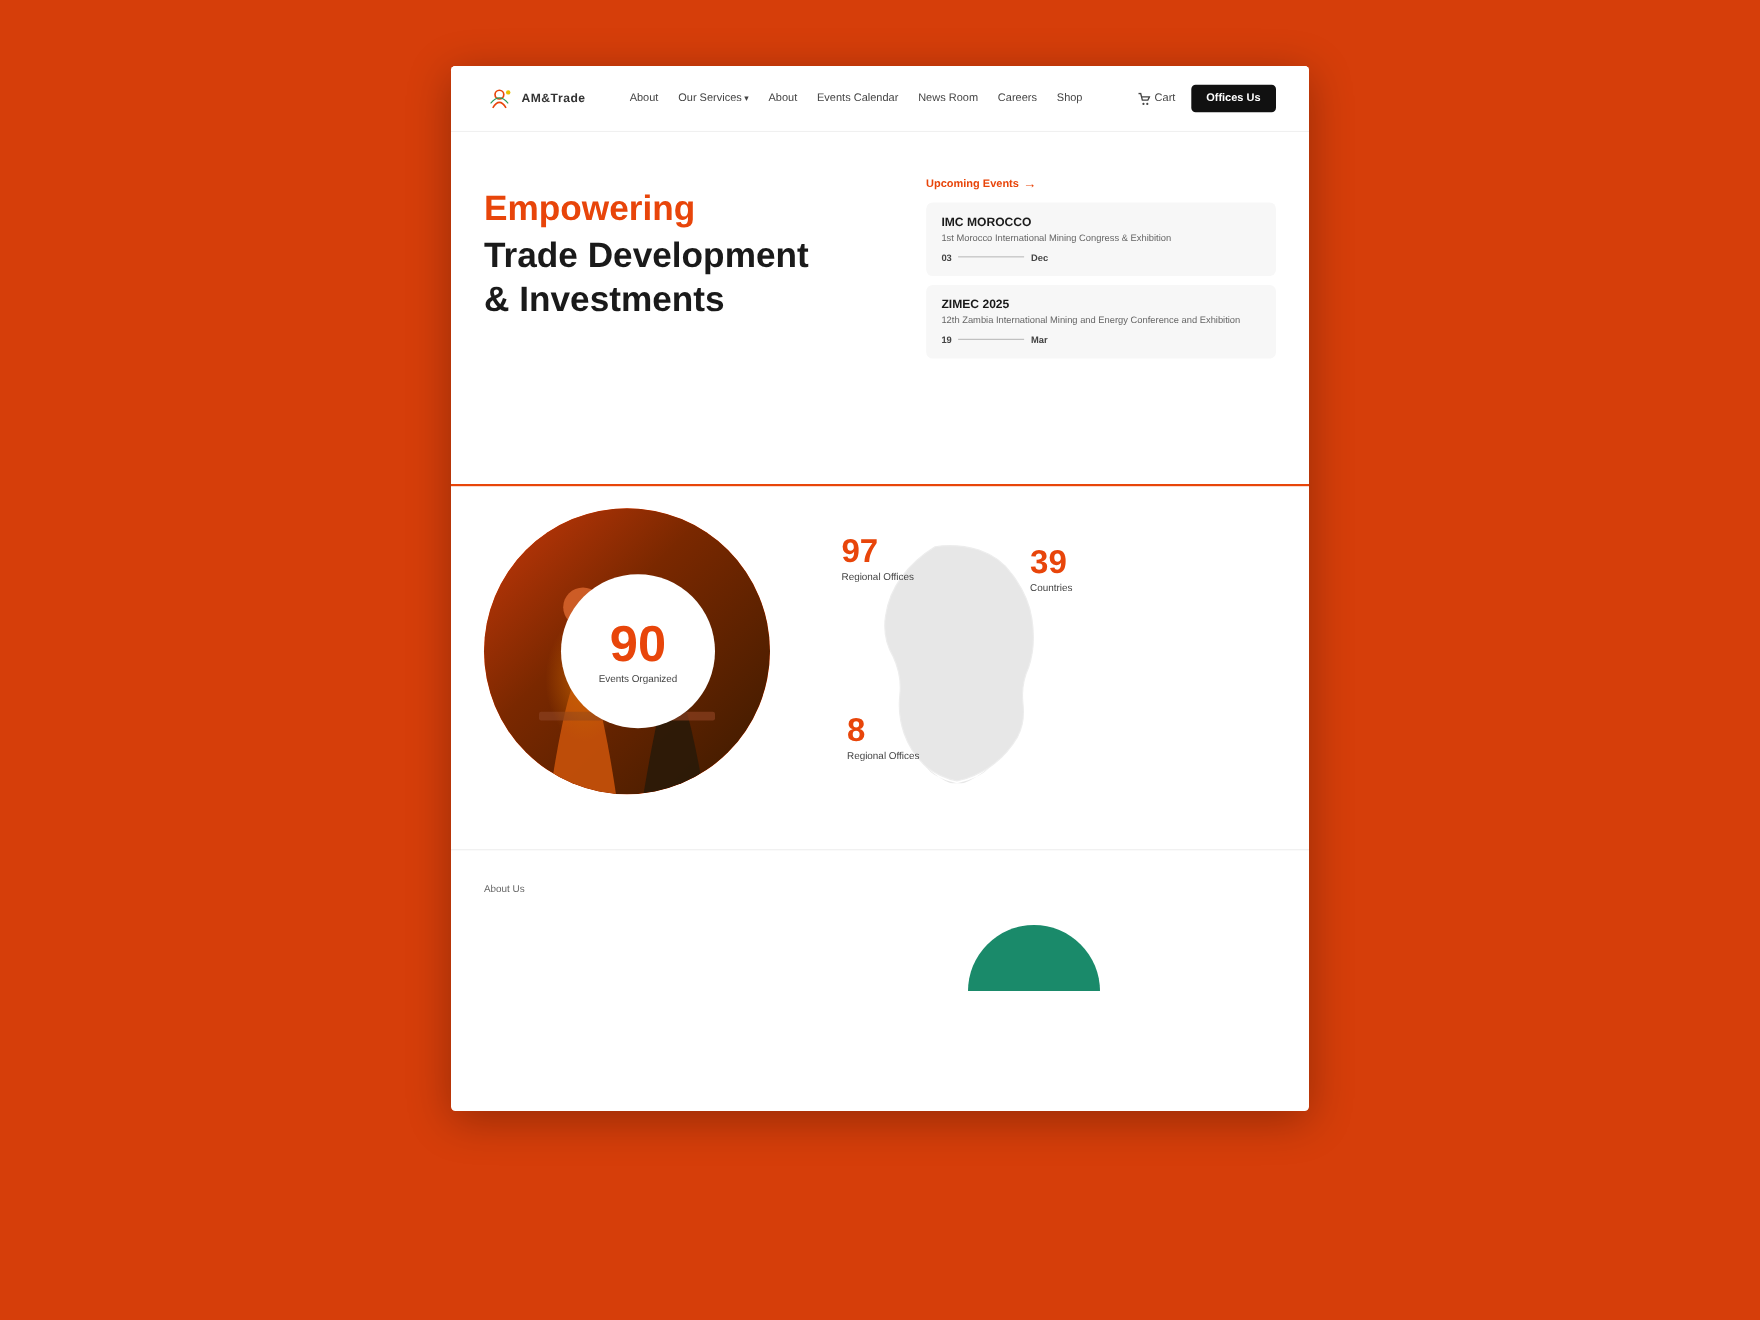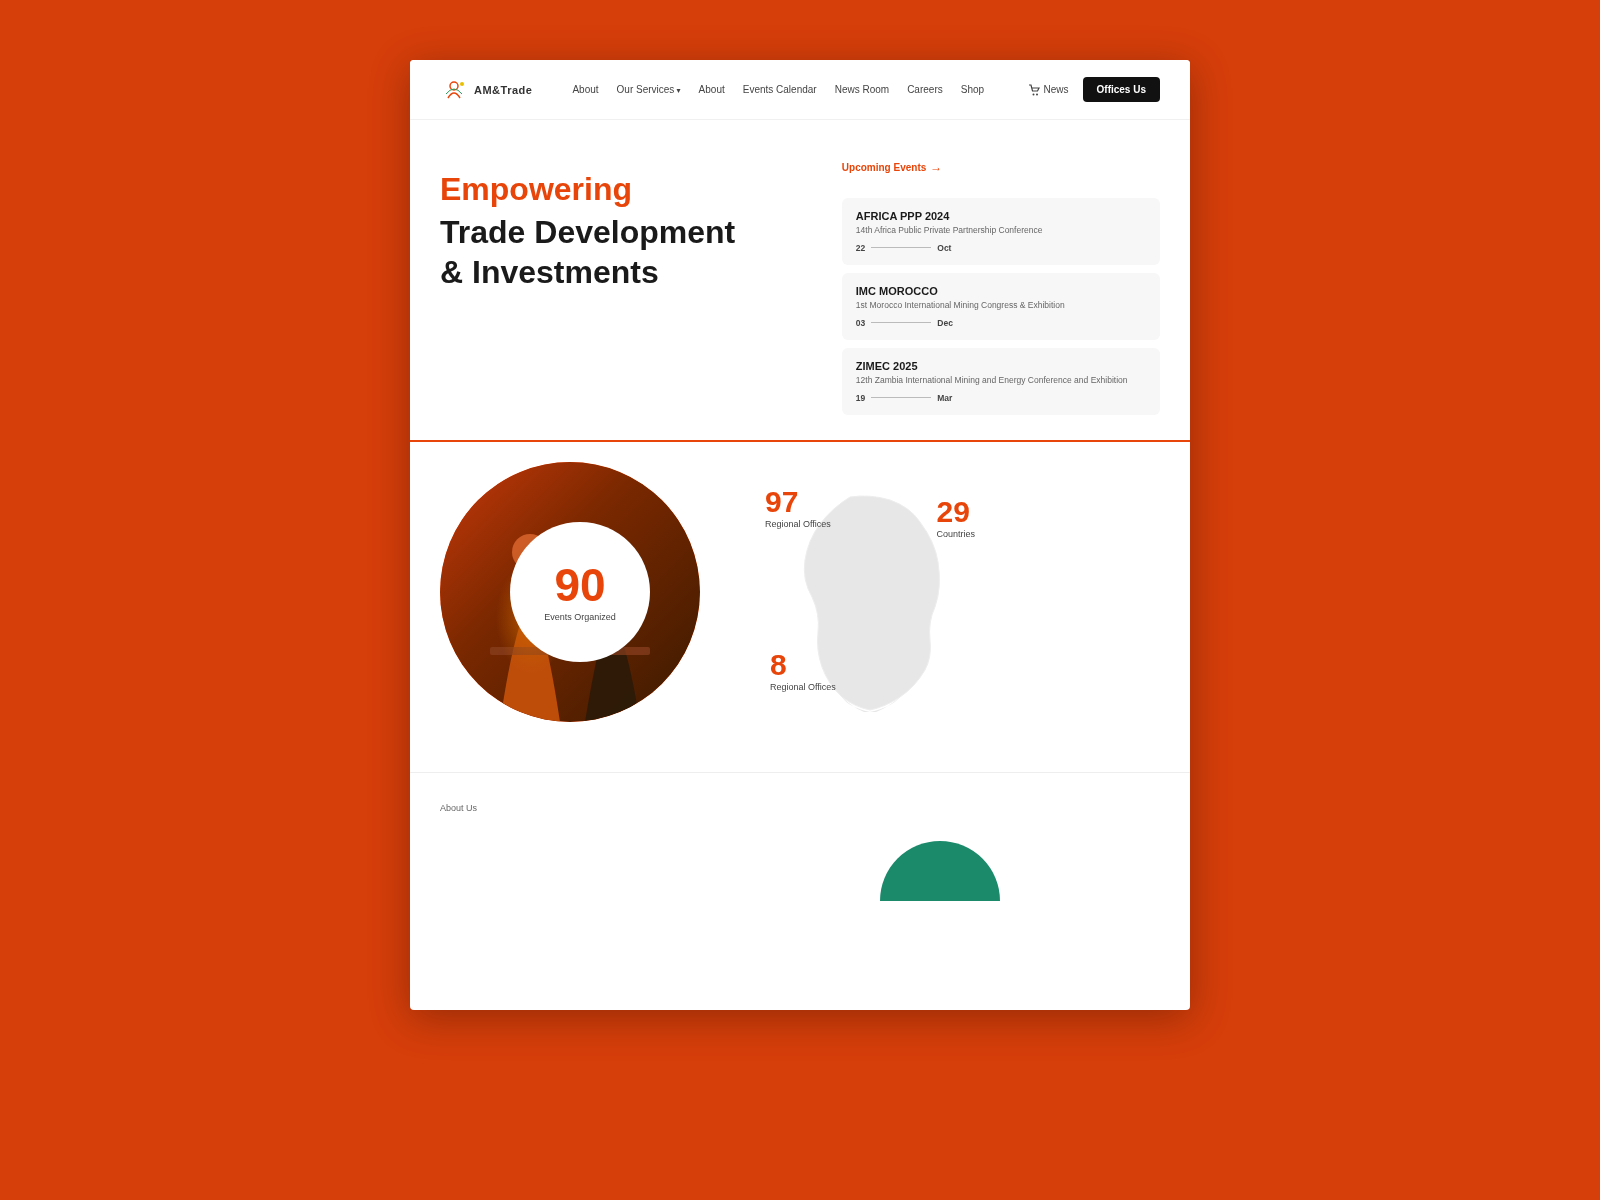--- a/index.html
+++ b/index.html
@@ -117,21 +117,21 @@
       flex: 1;
       padding-top: 0;
     }
     .upcoming-label {
       font-size: 10px;
       color: #e8450a;
       font-weight: 600;
       display: flex;
       align-items: center;
       gap: 4px;
-      margin-bottom: 24px;
+      margin-bottom: 10px;
     }
     .upcoming-label .arrow { font-size: 12px; }
     .event-card {
       background: #f7f7f7;
       border-radius: 6px;
       padding: 12px 14px;
       margin-bottom: 8px;
     }
     .event-card:last-child { margin-bottom: 0; }
     .event-name {
@@ -324,49 +324,40 @@
       <a class="nav-link">Careers</a>
       <a class="nav-link">Shop</a>
     </div>
     <div class="nav-right">
       <span class="cart-link">
         <svg width="12" height="12" viewBox="0 0 12 12">
           <path d="M1 1h2l1.5 6h5L11 4H4" fill="none" stroke="#444" stroke-width="1.2"></path>
           <circle cx="5.5" cy="10.5" r="1" fill="#444"></circle>
           <circle cx="9" cy="10.5" r="1" fill="#444"></circle>
         </svg>
-        <span>News</span>
+        <span>Cart</span>
       </span>
       <button class="contact-btn">Offices Us</button>
     </div>
   </nav>
 
   <div class="hero-section">
     <div class="hero-left">
       <div class="hero-title-orange">Empowering</div>
       <div class="hero-title-black">
         <span>Trade Development</span><br>
         <span>&amp; Investments</span>
       </div>
     </div>
     <div class="hero-right">
       <div class="upcoming-label">
         <span>Upcoming Events</span>
         <span class="arrow">→</span>
       </div>
 
-      <div class="event-card">
-        <div class="event-name">AFRICA PPP 2024</div>
-        <div class="event-desc">14th Africa Public Private Partnership Conference</div>
-        <div class="event-dates">
-          <span class="event-date-start">22</span>
-          <div class="event-date-line"></div>
-          <span class="event-date-end">Oct</span>
-        </div>
-      </div>
 
       <div class="event-card">
         <div class="event-name">IMC MOROCCO</div>
         <div class="event-desc">1st Morocco International Mining Congress &amp; Exhibition</div>
         <div class="event-dates">
           <span class="event-date-start">03</span>
           <div class="event-date-line"></div>
           <span class="event-date-end">Dec</span>
         </div>
       </div>
@@ -417,21 +408,21 @@
 
           <path d="M62 205 Q75 218 90 222 Q105 218 120 205 Q112 215 90 220 Q68 215 62 205Z" fill="#666"></path>
         </svg>
 
         <div class="stat-97" style="position:absolute; top:15px; left:5px;">
           <div class="stat-number">97</div>
           <div class="stat-label">Regional Offices</div>
         </div>
 
         <div class="stat-29" style="position:absolute; top:25px; right:5px;">
-          <div class="stat-number">29</div>
+          <div class="stat-number">39</div>
           <div class="stat-label">Countries</div>
         </div>
 
         <div class="stat-8" style="position:absolute; bottom:20px; left:10px;">
           <div class="stat-number">8</div>
           <div class="stat-label">Regional Offices</div>
         </div>
       </div>
     </div>
   </div>

